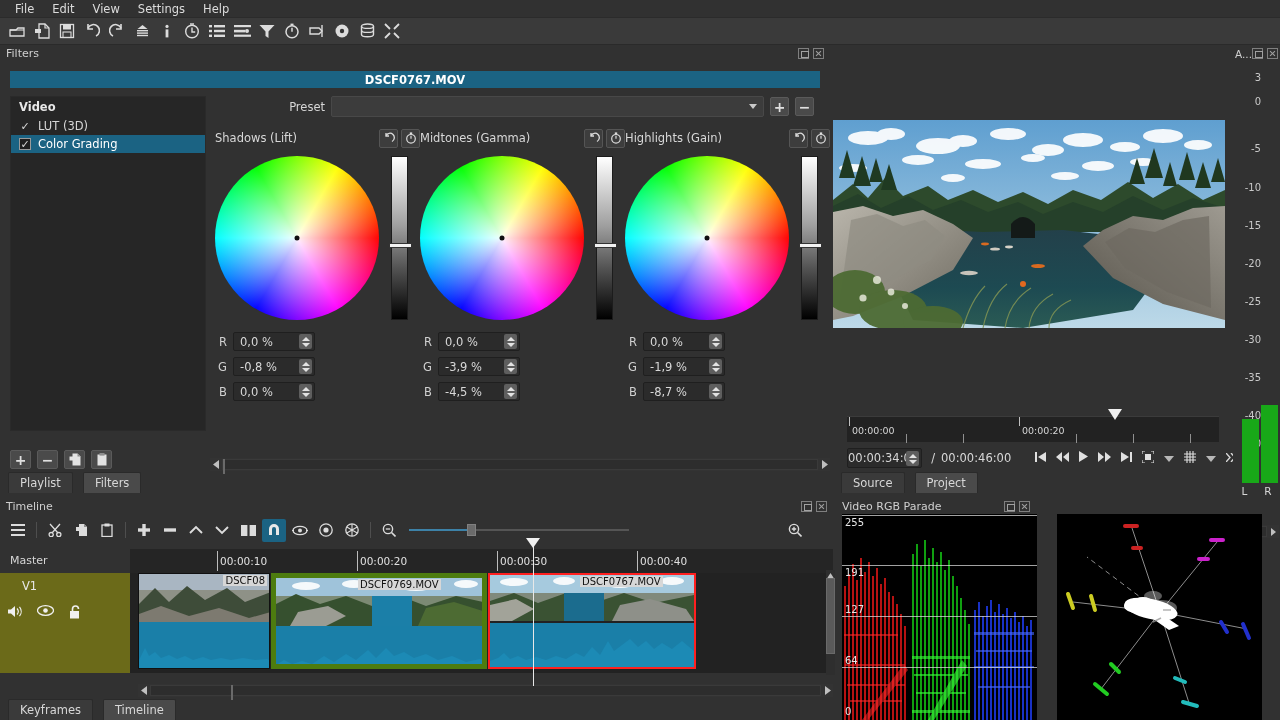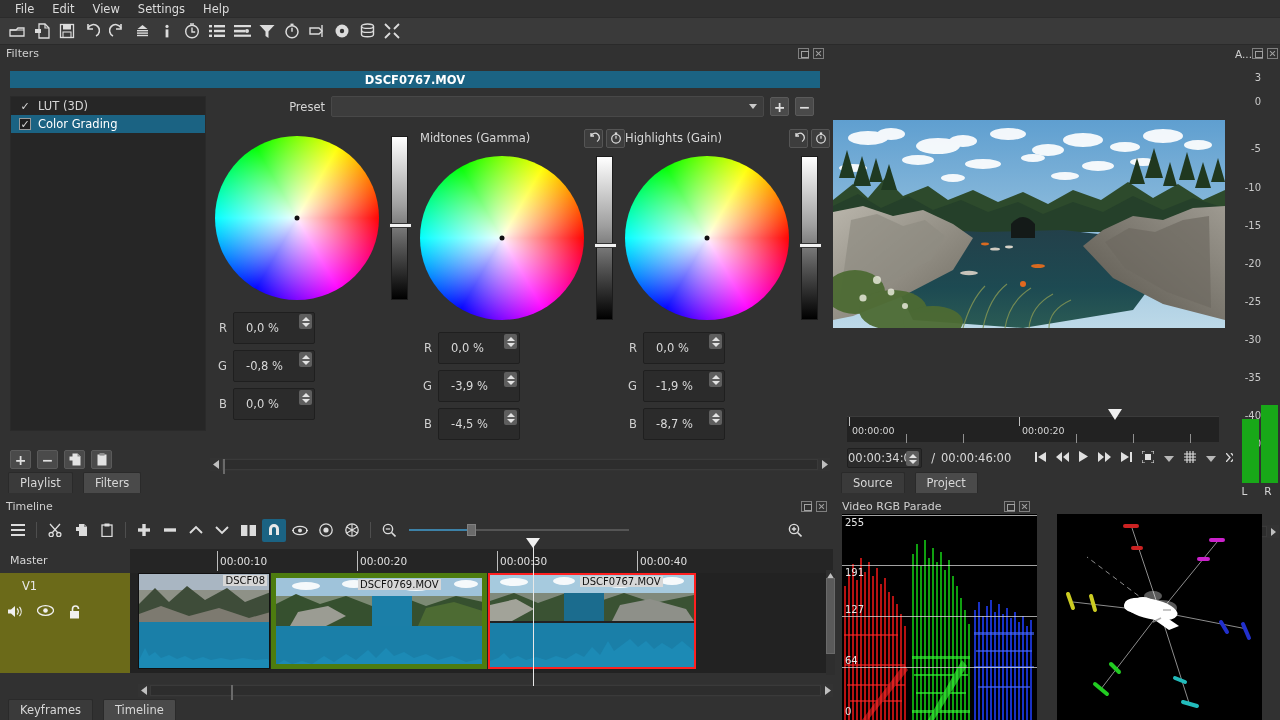--- a/index.html
+++ b/index.html
@@ -82,22 +82,22 @@
                 border-radius:50%; transform: translate(-50%,-50%); }
   .vslider { width: 17px; height: 164px; margin-left: 12px; position: relative;
              background: linear-gradient(to bottom, #ffffff 0%, #a0a0a0 42%, #555 68%, #000 100%);
              border: 1px solid #1c1c1c; }
   .vslider .handle { position:absolute; left:-3px; width: 23px; height: 5px; background:#f2f2f2;
                      border:1px solid #333; }
 
   .rgb-rows { margin-top: 12px; }
   .rgb-row { display:flex; align-items:center; gap:6px; margin-bottom: 6px; }
   .rgb-lab { width: 12px; text-align:right; font-size: 11.5px; color:#d0d0d0; }
-  .spin { width: 82px; height: 32px; background:#2b2b2b; border:1px solid #1f1f1f;
-          display:flex; align-items:center; padding-left:12px; font-size:11.5px; color:#d8d8d8;
+  .spin { width: 82px; height: 19px; background:#2b2b2b; border:1px solid #1f1f1f;
+          display:flex; align-items:center; padding-left:6px; font-size:11.5px; color:#d8d8d8;
           border-radius:2px; position:relative;}
   .spin .arrows { position:absolute; right:2px; top:1px; width:13px; height:15px;
                   background:#5e5e5e; border-radius:2px; display:flex; flex-direction:column;
                   align-items:center; justify-content:center; gap:2px; }
   .spin .arrows i { display:block; width:0;height:0;border-left:4px solid transparent;
                     border-right:4px solid transparent; }
   .spin .arrows i.up { border-bottom:4px solid #e2e2e2; }
   .spin .arrows i.dn { border-top:4px solid #e2e2e2; }
 
   
@@ -296,20 +296,21 @@
       <span class="pbtn close"></span>
     </span>
   </div>
 
   <div class="filters-panel" style="top:62px;height:415px;">
     <div class="filter-header">DSCF0767.MOV</div>
 
     <div class="filters-body">
 
       <div class="filter-list">
+        <div class="fl-head">Video</div>
         <div class="fl-item">
           <span class="chk">✓</span>
           <span>LUT (3D)</span>
         </div>
         <div class="fl-item sel">
           <span class="chk boxed">✓</span>
           <span>Color Grading</span>
         </div>
       </div>
 
@@ -320,20 +321,36 @@
             <span style="flex:1"></span>
             <span class="caret-down"></span>
           </span>
           <span class="sq-btn">+</span>
           <span class="sq-btn">−</span>
         </div>
 
         <div class="wheels-row">
 
           <div class="wheel-col">
+            <div class="wheel-head">
+              <span class="wheel-title">Shadows (Lift)</span>
+              <span class="mini-btn">
+                  <svg width="12" height="12" viewBox="0 0 12 12">
+                    <path d="M9 9.5A4.4 4.4 0 1 0 3 3.6" fill="none" stroke="#dcdcdc" stroke-width="1.3"></path>
+                    <path d="M3 1v3h3" fill="none" stroke="#dcdcdc" stroke-width="1.3"></path>
+                  </svg>
+                </span>
+              <span class="mini-btn">
+                  <svg width="12" height="12" viewBox="0 0 12 12">
+                    <circle cx="6" cy="6.8" r="4.3" fill="none" stroke="#dcdcdc" stroke-width="1.2"></circle>
+                    <path d="M6 3.8v3" stroke="#dcdcdc" stroke-width="1.2"></path>
+                    <rect x="4.8" y="0.4" width="2.4" height="1.6" fill="#dcdcdc"></rect>
+                  </svg>
+                </span>
+            </div>
             <div class="wheel-wrap">
               <div class="wheel">
                   <span class="dot"></span>
                 </div>
               <div class="vslider">
                   <span class="handle" style="top:86px;"></span>
                 </div>
             </div>
             <div class="rgb-rows">
               <div class="rgb-row">

